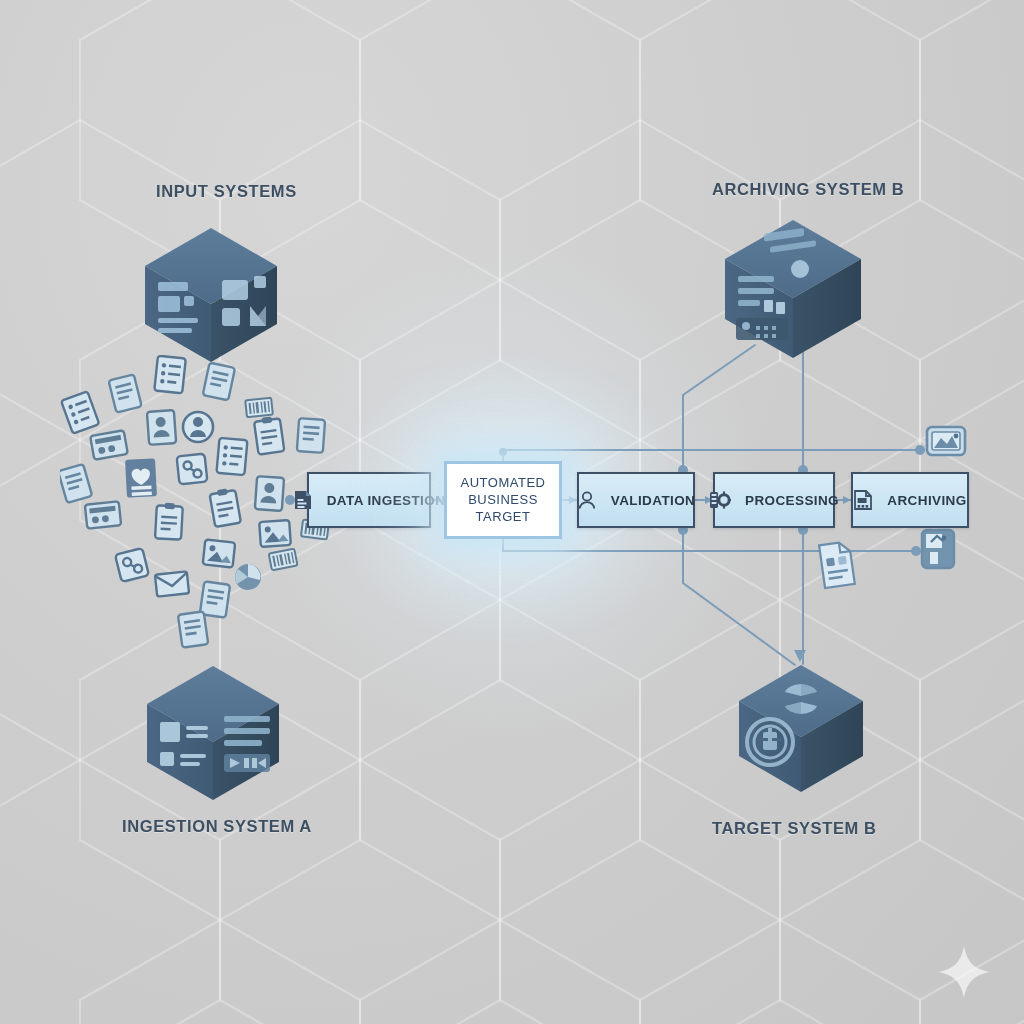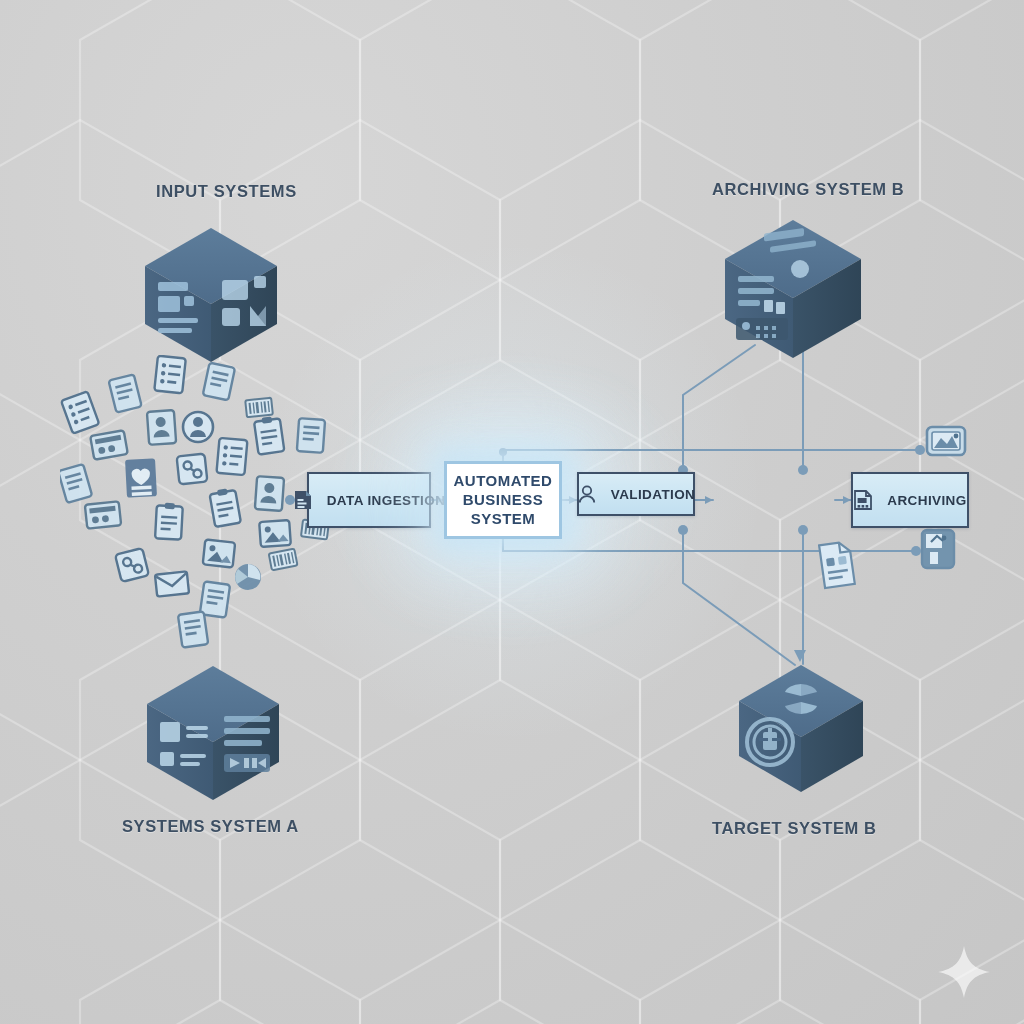--- a/index.html
+++ b/index.html
@@ -49,21 +49,21 @@
   .node .nicon{flex:0 0 auto;display:block;}
 
   .node.center{
     background:#ffffff;
     border:3px solid #9ec6e2;
     box-shadow:0 0 26px 12px rgba(200,228,245,0.85), 0 0 60px 26px rgba(214,236,250,0.55);
     flex-direction:column;gap:1px;
     color:#2f4a6b;
   }
   .node.center .nlabel{
-    font-size:15px;line-height:1.22;text-align:center;font-weight:700;letter-spacing:0.5px;
+    font-size:13px;line-height:1.22;text-align:center;font-weight:400;letter-spacing:0.5px;
   }
 
   
   .cube{position:absolute;}
 
   
   .edge-icon{position:absolute;}
 
   
   #sparkle{position:absolute;left:936px;top:944px;width:56px;height:56px;opacity:0.62;}
@@ -402,46 +402,62 @@
       <rect x="4.5" y="9" width="6" height="2" fill="#cfe3f0"></rect>
       <rect x="4.5" y="12.5" width="9" height="2" fill="#cfe3f0"></rect>
       <rect x="4.5" y="16" width="7" height="2" fill="#cfe3f0"></rect>
     </svg>
     <span class="nlabel">DATA INGESTION</span>
   </div>
 
   <div class="node center" style="left:444px;top:461px;width:118px;height:78px">
     <span class="nlabel">AUTOMATED</span>
     <span class="nlabel">BUSINESS</span>
-    <span class="nlabel">SYSTEM</span>
+    <span class="nlabel">TARGET</span>
   </div>
 
-  <div class="node" style="left:577px;top:472px;width:118px;height:44px">
+  <div class="node" style="left:577px;top:472px;width:118px;height:56px">
     <svg class="nicon" width="20" height="20" viewBox="0 0 20 20">
       <circle cx="10" cy="6.5" r="4.2" fill="none" stroke="#3e5068" stroke-width="1.8"></circle>
       <path d="M2.8,18.5 a7.2,6.4 0 0 1 14.4,0" fill="none" stroke="#3e5068" stroke-width="1.8"></path>
     </svg>
     <span class="nlabel">VALIDATION</span>
   </div>
 
+  <div class="node" style="left:713px;top:472px;width:122px;height:56px">
+    <svg class="nicon" width="22" height="20" viewBox="0 0 22 20">
+      <rect x="1" y="2" width="8" height="16" rx="1.6" fill="#3e5068"></rect>
+      <rect x="2.6" y="4" width="4.8" height="2" fill="#cfe3f0"></rect>
+      <rect x="2.6" y="8" width="4.8" height="2" fill="#cfe3f0"></rect>
+      <rect x="2.6" y="12" width="4.8" height="2" fill="#cfe3f0"></rect>
+      <circle cx="15" cy="10" r="5.2" fill="none" stroke="#3e5068" stroke-width="3"></circle>
+      <g fill="#3e5068">
+        <rect x="14" y="1.4" width="2" height="3.4"></rect>
+          <rect x="14" y="15.2" width="2" height="3.4"></rect>
+        <rect x="19.4" y="9" width="3" height="2"></rect>
+          <rect x="7.8" y="9" width="3" height="2"></rect>
+      </g>
+    </svg>
+    <span class="nlabel">PROCESSING</span>
+  </div>
 
   <div class="node" style="left:851px;top:472px;width:118px;height:56px">
     <svg class="nicon" width="20" height="20" viewBox="0 0 20 20">
       <path d="M2,1 h11 l5,5 v13 h-16 z" fill="none" stroke="#3e5068" stroke-width="1.8"></path>
       <path d="M13,1 v5 h5" fill="none" stroke="#3e5068" stroke-width="1.8"></path>
       <rect x="4.6" y="8" width="9" height="5" fill="#3e5068"></rect>
       <rect x="4.6" y="15" width="2.6" height="2.6" fill="#3e5068"></rect>
       <rect x="8.6" y="15" width="2.6" height="2.6" fill="#3e5068"></rect>
       <rect x="12.6" y="15" width="2.6" height="2.6" fill="#3e5068"></rect>
     </svg>
     <span class="nlabel">ARCHIVING</span>
   </div>
 
   <div class="grp-label" style="left:156px;top:182px">INPUT SYSTEMS</div>
   <div class="grp-label" style="left:712px;top:180px">ARCHIVING SYSTEM B</div>
-  <div class="grp-label" style="left:122px;top:817px">SYSTEMS SYSTEM A</div>
+  <div class="grp-label" style="left:122px;top:817px">INGESTION SYSTEM A</div>
   <div class="grp-label" style="left:712px;top:819px">TARGET SYSTEM B</div>
 
   <svg id="sparkle" viewBox="0 0 56 56">
     <path d="M28,2 C31,18 38,25 54,28 C38,31 31,38 28,54 C25,38 18,31 2,28 C18,25 25,18 28,2 Z" fill="#ffffff"></path>
   </svg>
 
 </div>
 
 </body></html>

